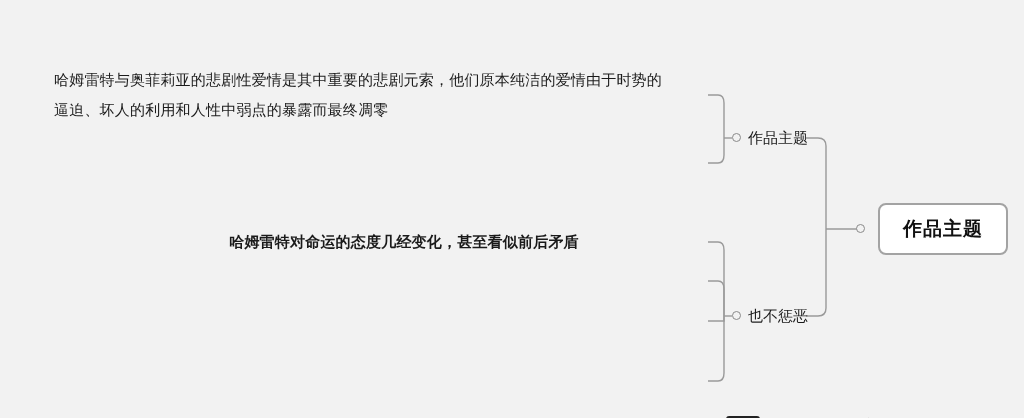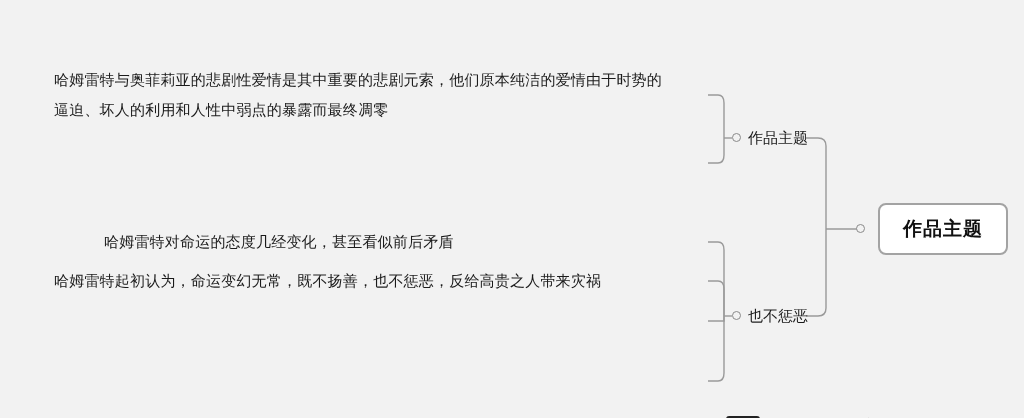--- a/index.html
+++ b/index.html
@@ -24,21 +24,22 @@
   .leaf-text {
     position: absolute;
     color: #1a1a1a;
     font-size: 15px;
     line-height: 30px;
     letter-spacing: 0.2px;
     white-space: pre-line;
     font-family: "Liberation Sans", "DejaVu Sans", sans-serif;
   }
   .leaf-right {
-    text-align: left;
+    text-align: center;
+    font-weight: bold;
   }
   .branch-label {
     position: absolute;
     color: #1a1a1a;
     font-size: 15px;
     line-height: 22px;
     white-space: nowrap;
   }
   .root-node {
     position: absolute;
@@ -118,21 +119,20 @@
       <path d="M826 196 L862 196"></path>
     </g>
   </svg>
 
   <div class="leaf-text" style="left:54px; top:32px; width:650px;">哈姆雷特与奥菲莉亚的悲剧性爱情是其中重要的悲剧元索，他们原本纯洁的爱情由于时势的
 逼迫、坏人的利用和人性中弱点的暴露而最终凋零</div>
 
 
   <div class="leaf-text leaf-right" style="left:104px; top:194px; width:600px;">哈姆雷特对命运的态度几经变化，甚至看似前后矛盾</div>
 
-  <div class="leaf-text leaf-right" style="left:54px; top:233px; width:650px;">哈姆雷特起初认为，命运变幻无常，既不扬善，也不惩恶，反给高贵之人带来灾祸</div>
 
 
 
   <div class="node-dot" style="left:732px; top:100px;"></div>
   <div class="branch-label" style="left:748px; top:94px;">作品主题</div>
 
   <div class="node-dot" style="left:732px; top:278px;"></div>
   <div class="branch-label" style="left:748px; top:272px;">也不惩恶</div>
 
   <div class="node-dot" style="left:856px; top:191px;"></div>

